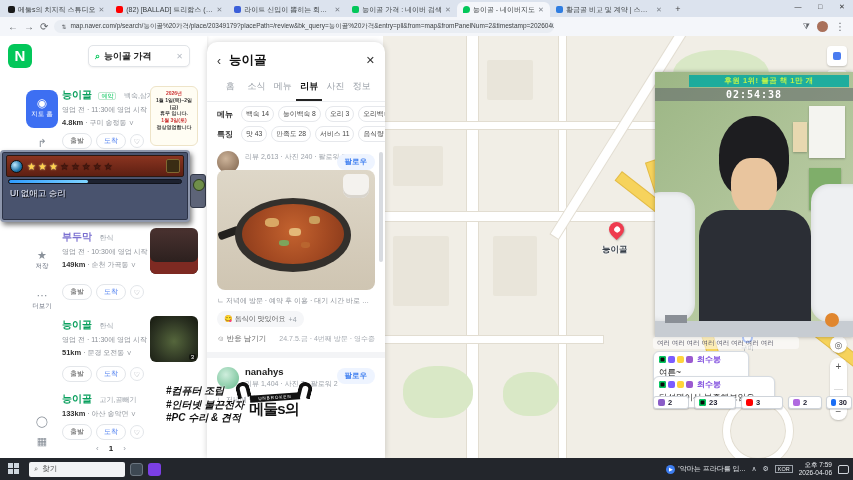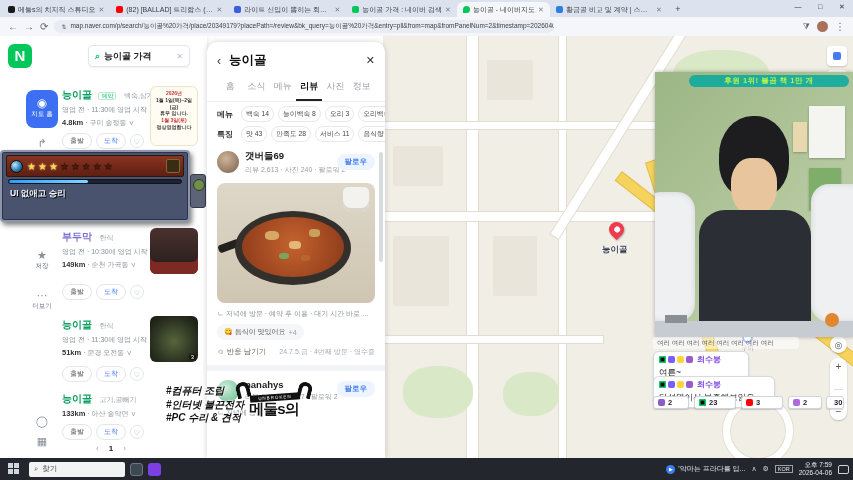--- a/index.html
+++ b/index.html
@@ -70,21 +70,21 @@
 
   
   .quest { left:0px; top:114px; width:190px; height:72px; background:#49536e; border:2px solid #8d96ac; border-radius:4px; box-shadow:2px 3px 5px rgba(0,0,0,.5), inset 0 0 0 1px #2c3347; }
   .qstars { height:22px; margin:3px 4px 0 4px; background:linear-gradient(#8a3420,#5d1f12); border:1px solid #2c1812; border-radius:2px; display:flex; align-items:center; padding:0 3px; gap:2px; }
   .qgem { width:13px; height:13px; border-radius:50%; background:radial-gradient(circle at 35% 35%, #bfe9ff, #2277aa 60%, #0c3a5c); border:1px solid #111; margin-right:2px; }
   .qstar { font-size:10px; color:#4a190f; text-shadow:0 0 1px #000; }
   .qstar.on { color:#ffd34d; text-shadow:0 0 2px #ffef9e; }
   .qbadge { margin-left:auto; width:14px; height:14px; background:#3a2c14; border:1px solid #806830; border-radius:2px; }
   .qprog { height:5px; margin:2px 6px 0 6px; background:#1d2230; border-radius:3px; border:1px solid #11141d; overflow:hidden; }
   .qprog i { display:block; height:100%; background:linear-gradient(90deg,#2e9bff,#7fd4ff); border-radius:3px; }
-  .qtxt1 { margin:4px 0 0 8px; font-size:8.5px; font-weight:bold; color:#f2f5ff; text-shadow:1px 1px 0 #000; }
+  .qtxt1 { margin:4px 0 0 8px; font-size:8.5px; font-weight:normal; color:#f2f5ff; text-shadow:1px 1px 0 #000; }
   .qrow { display:flex; align-items:center; margin:3px 8px 0 8px; }
   .qtxt2 { font-size:7.5px; color:#cdd6ea; text-shadow:1px 1px 0 #000; }
   .qtime { margin-left:auto; font-size:7px; color:#e8ecf5; background:#39415a; border:1px solid #6b7590; border-radius:8px; padding:1px 6px; }
   .qattach { left:190px; top:138px; width:16px; height:34px; background:#5d6478; border:1px solid #343a4a; border-radius:3px; }
   .qattach::after { content:""; position:absolute; left:2px; top:4px; width:10px; height:10px; border-radius:50%; background:#6f8f4a; border:1px solid #2e3d1e; }
 
   
   .detail { left:207px; top:6px; width:178px; height:416px; background:#fff; border-radius:10px 10px 0 0; box-shadow:0 0 6px rgba(0,0,0,.18); overflow:hidden; }
   .dhead { display:flex; align-items:center; padding:10px 10px 6px 10px; }
   .dback { font-size:12px; color:#333; margin-right:8px; }
@@ -123,21 +123,21 @@
   .note .dk { color:#333; }
 
   
   .cam { left:655px; top:72px; width:198px; height:265px; background:linear-gradient(135deg,#9cb685,#c6d4b0); overflow:hidden; box-shadow:0 0 4px rgba(0,0,0,.3); }
   .poster { position:absolute; background:#f4f4f0; box-shadow:0 1px 2px rgba(0,0,0,.25); }
   .chairwing { position:absolute; background:#eef0f2; border-radius:18px; box-shadow:inset 0 0 6px rgba(0,0,0,.12); }
   .hair { position:absolute; background:#1d1d20; border-radius:48% 48% 42% 42%; }
   .face { position:absolute; background:#e9c59e; border-radius:42% 42% 48% 48%; }
   .body { position:absolute; background:#2b2e35; border-radius:26px 26px 0 0; }
   .desk { position:absolute; left:0; bottom:0; width:100%; height:16px; background:#c7ccd2; }
-  .donbar { position:absolute; left:34px; top:3px; width:160px; height:12px; background:rgba(0,168,160,.82); border-radius:6px; color:#b9f14d; font-size:7.5px; font-weight:bold; text-align:center; line-height:12px; letter-spacing:.5px; }
+  .donbar { position:absolute; left:34px; top:3px; width:160px; height:12px; background:rgba(0,168,160,.82); border-radius:0; color:#b9f14d; font-size:7.5px; font-weight:bold; text-align:center; line-height:12px; letter-spacing:.5px; }
   .timerbar { position:absolute; left:0; top:16px; width:100%; height:13px; background:rgba(95,100,105,.55); color:#fff; font-family:"DejaVu Sans Mono", monospace; font-size:10px; font-weight:bold; text-align:center; line-height:13px; letter-spacing:1px; }
 
   
   .spam { left:653px; top:337px; width:146px; height:12px; background:rgba(255,255,255,.55); border-radius:3px; font-size:6.5px; color:#556; line-height:12px; padding:0 4px; white-space:nowrap; overflow:hidden; }
   .bubble { background:#fff; border:1px solid #d6dbe1; border-radius:6px; box-shadow:0 1px 2px rgba(0,0,0,.15); padding:2px 5px 3px 5px; }
   .bhead { display:flex; align-items:center; gap:2px; }
   .badge { width:7px; height:7px; border-radius:2px; display:inline-block; }
   .bname { font-size:8px; font-weight:bold; color:#8250df; margin-left:2px; }
   .btext { font-size:8.5px; color:#222; margin-top:2px; }
   .pill { position:absolute; height:13px; background:#fff; border:1px solid #cfd4da; border-radius:3px; display:flex; align-items:center; gap:3px; padding:0 4px; font-size:7.5px; font-weight:bold; color:#223; box-shadow:0 1px 1px rgba(0,0,0,.15); }
@@ -426,21 +426,20 @@
         <span class="flabel">특징</span>
         <span class="chip">맛 43</span>
         <span class="chip">만족도 28</span>
         <span class="chip">서비스 11</span>
         <span class="chip">음식량 3</span>
       </div>
 
       
       <div class="rev">
         <span class="ravatar rv1"></span>
-        <div class="rvname">갯버들69</div>
         <div class="rvmeta">리뷰 2,613 · 사진 240 · 팔로워 2</div>
         <span class="follow">팔로우</span>
       </div>
       <div class="photo">
         <span class="handlebar" style="left:8px; top:52px; transform:rotate(70deg)"></span>
         <span class="handlebar" style="right:34px; top:50px; transform:rotate(-70deg)"></span>
         <span class="pot"></span>
         <span class="stew"></span>
         <span class="chunk" style="left:48px; top:48px; width:14px; height:9px; background:#d9a864"></span>
         <span class="chunk" style="left:72px; top:58px; width:12px; height:8px; background:#e4b878"></span>
@@ -482,20 +481,21 @@
     <div class="chairwing" style="left:-12px; top:120px; width:52px; height:130px"></div>
     <div class="chairwing" style="right:-16px; top:112px; width:58px; height:138px"></div>
     <div class="hair" style="left:64px; top:44px; width:70px; height:82px"></div>
     <div class="face" style="left:76px; top:86px; width:46px; height:58px"></div>
     <div class="body" style="left:44px; top:138px; width:112px; height:112px"></div>
     <div class="desk">
       <span style="position:absolute; right:14px; top:-8px; width:14px; height:14px; border-radius:50%; background:#e0862e; display:block"></span>
       <span style="position:absolute; left:10px; top:-6px; width:22px; height:8px; background:#8a8f96; display:block"></span>
     </div>
     <div class="donbar">후원 1위! 불곰 책 1만 개</div>
+    <div class="timerbar">02:54:38</div>
   </div>
 
   <div class="abs spam">여러 여러 여러 여러 여러 여러 여러 여러</div>
 
   <div class="abs bubble" style="left:653px; top:351px; width:96px">
     <div class="bhead">
       <span class="badge" style="background:#0b0b0b; box-shadow:inset 0 0 0 1.5px #00d564"></span>
       <span class="badge" style="background:#7b5cff"></span>
       <span class="badge" style="background:#ffd43b"></span>
       <span class="badge" style="background:#9b59d0"></span>
@@ -524,21 +524,21 @@
     <span>23</span>
   </div>
   <div class="pill" style="left:741px; top:396px; width:42px">
     <span class="picon" style="background:#ff0000; border-radius:2px"></span>
     <span>3</span>
   </div>
   <div class="pill" style="left:788px; top:396px; width:34px">
     <span class="picon" style="background:#b06ae0"></span>
     <span>2</span>
   </div>
-  <div class="pill" style="left:826px; top:396px; width:18px">
+  <div class="pill" style="left:826px; top:396px; width:26px">
     <span class="picon" style="background:#1a6ef5"></span>
     <span>30</span>
   </div>
 
   <div class="abs promo">
     <div class="ptags">
       <div>#컴퓨터 조립</div>
       <div>#인터넷 불끈전자</div>
       <div>#PC 수리 &amp; 견적</div>
     </div>

